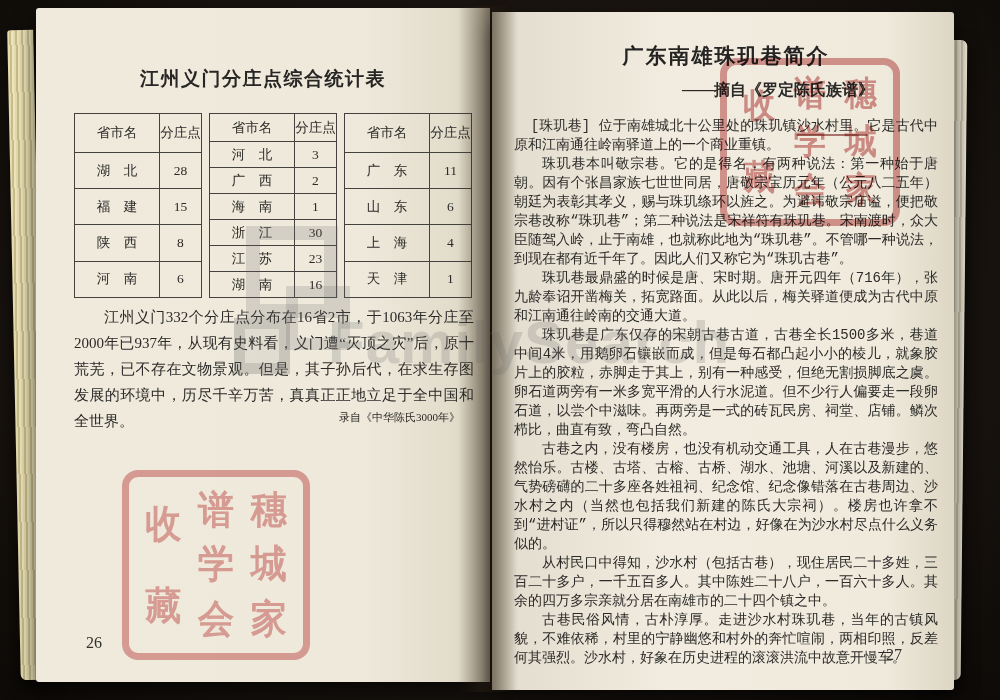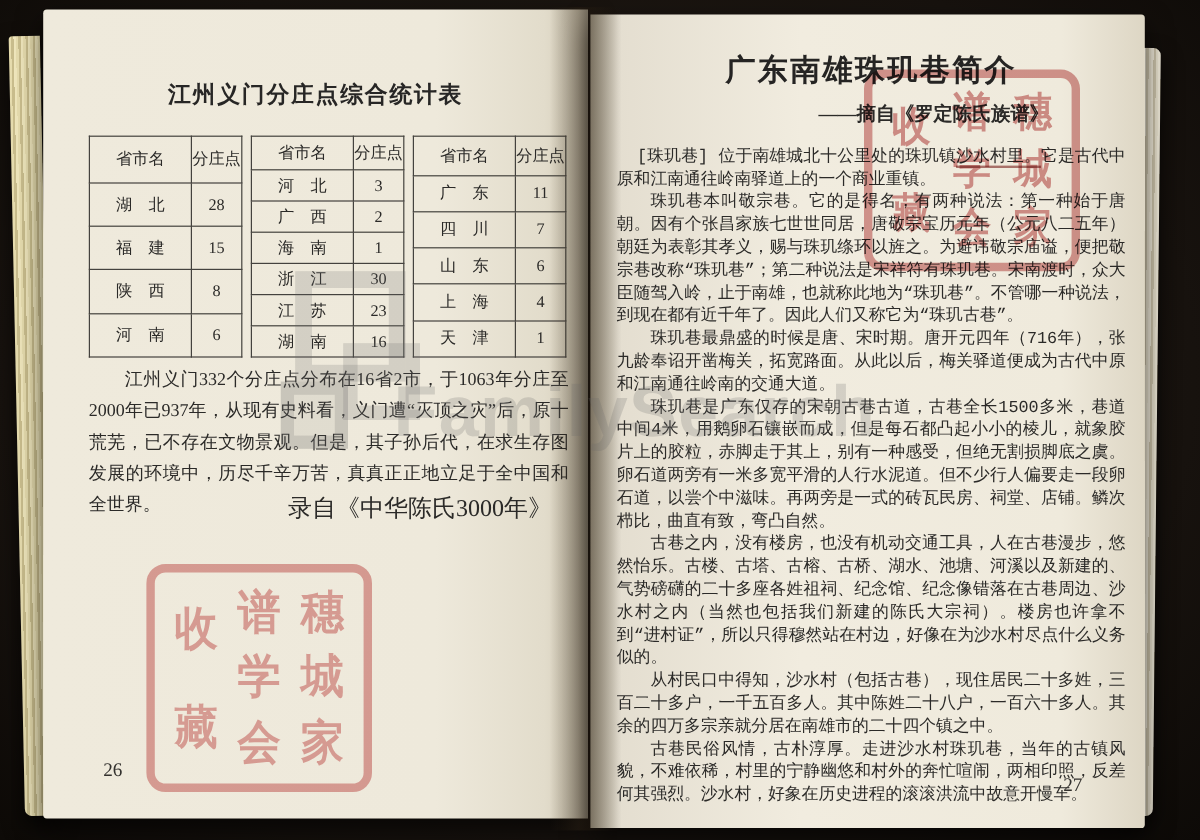--- a/index.html
+++ b/index.html
@@ -66,31 +66,31 @@
   table.subtable td:first-child,table.subtable th:first-child{width:98px;}
   table.subtable td:last-child,table.subtable th:last-child{width:48px;font-family:"Liberation Serif",serif;margin-top:28px;}
   .lp-par{
     position:absolute;left:38px;top:296px;width:400px;
     font-size:15px;line-height:26px;color:#2b2a28;
     text-align:justify;text-indent:2em;margin:0;
   }
   .lp-attr{
     position:absolute;left:38px;top:402px;width:400px;
     text-align:right;padding-right:14px;box-sizing:border-box;
-    font-size:20px;color:#2b2a28;
+    font-size:11px;color:#2b2a28;
   }
   .pagenum{position:absolute;font-size:16px;color:#33312e;}
   .pagenum-left{left:50px;bottom:30px;}
   .pagenum-right{right:52px;bottom:26px;}
 
   
   .rp-inner{position:absolute;left:22px;top:30px;width:424px;}
   .rp-title{
     margin:0 0 10px 0;text-align:center;
-    font-size:25px;font-weight:bold;color:#252423;letter-spacing:2px;
+    font-size:21px;font-weight:bold;color:#252423;letter-spacing:2px;
   }
   .rp-subtitle{
     margin:0 0 16px 0;text-align:right;padding-right:64px;
     font-size:16px;font-weight:bold;color:#2b2a28;
   }
   .rp-text{font-size:14px;line-height:19px;color:#2b2a28;text-align:justify;font-family:Liberation Mono, monospace;}
   .rp-text p{margin:0;text-indent:2em;}
   .rp-text p.first{text-indent:1.2em;}
   .p1-label{margin-right:.6em;}
   .pencil-underline{
@@ -209,24 +209,20 @@
         </table>
         <table class="subtable">
           <tbody>
             <tr>
               <th>省市名</th>
               <th>分庄点</th>
             </tr>
             <tr>
               <td>广　东</td>
               <td>11</td>
-            </tr>
-            <tr>
-              <td>四　川</td>
-              <td>7</td>
             </tr>
             <tr>
               <td>山　东</td>
               <td>6</td>
             </tr>
             <tr>
               <td>上　海</td>
               <td>4</td>
             </tr>
             <tr>

